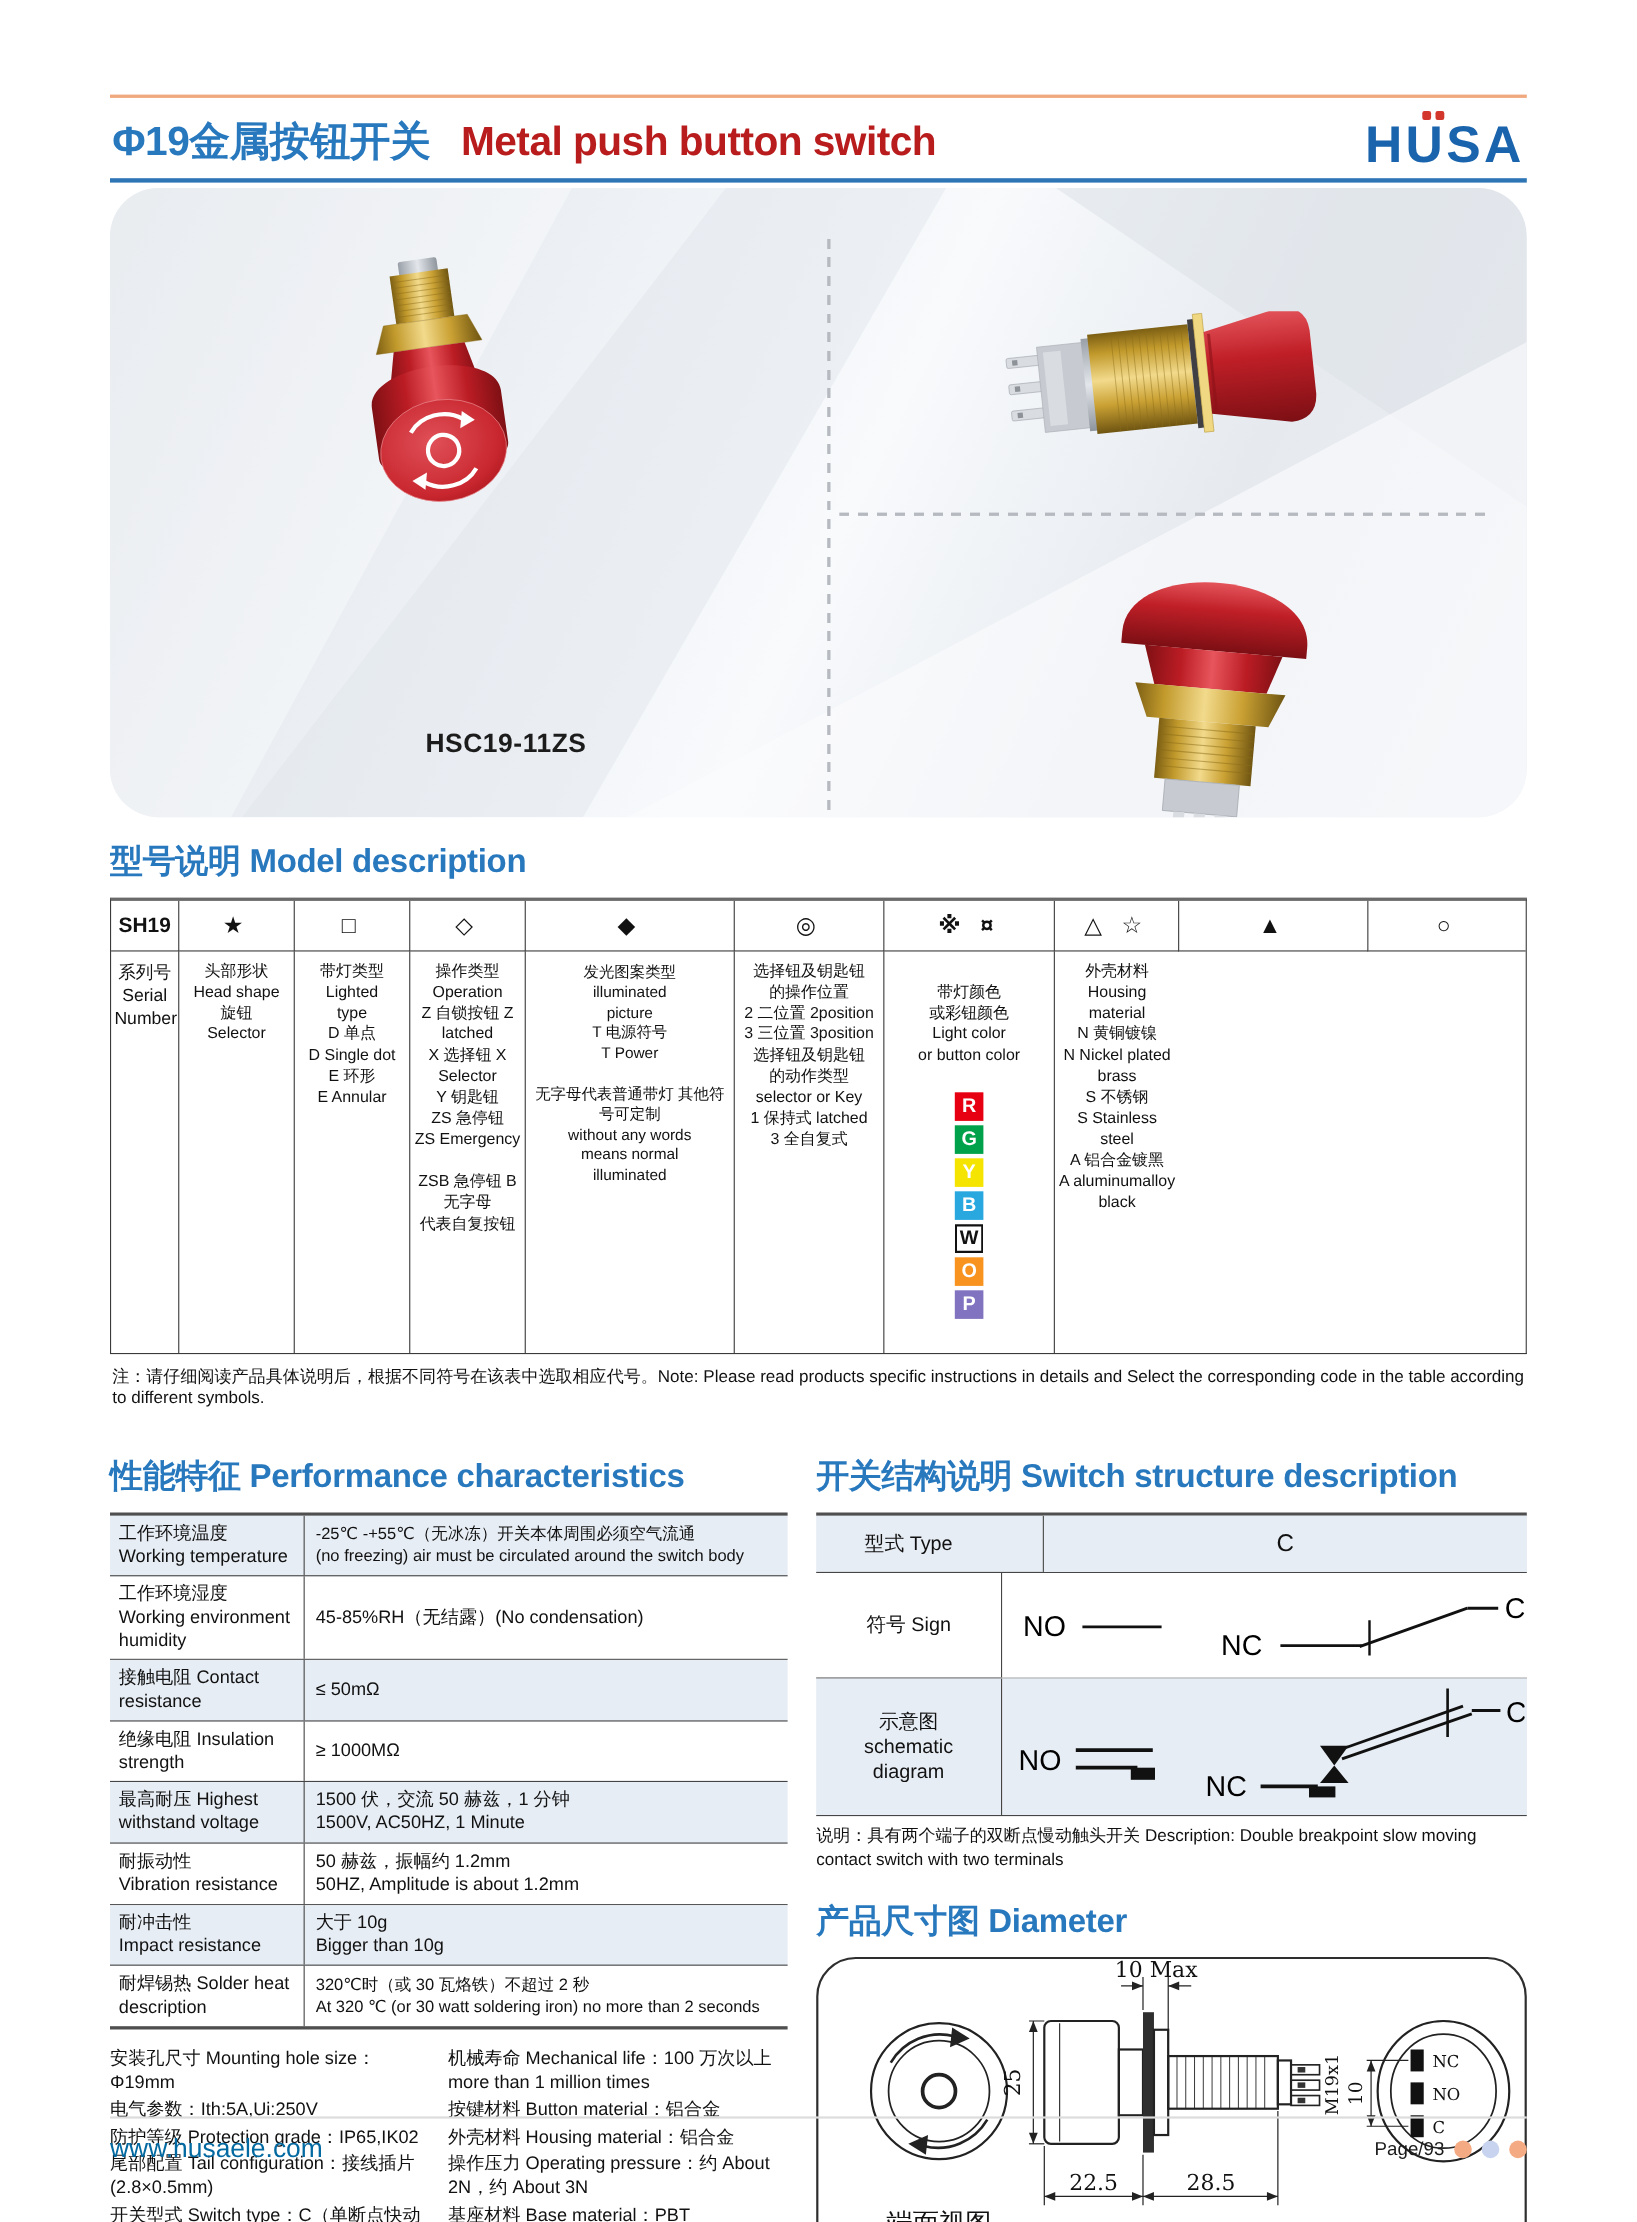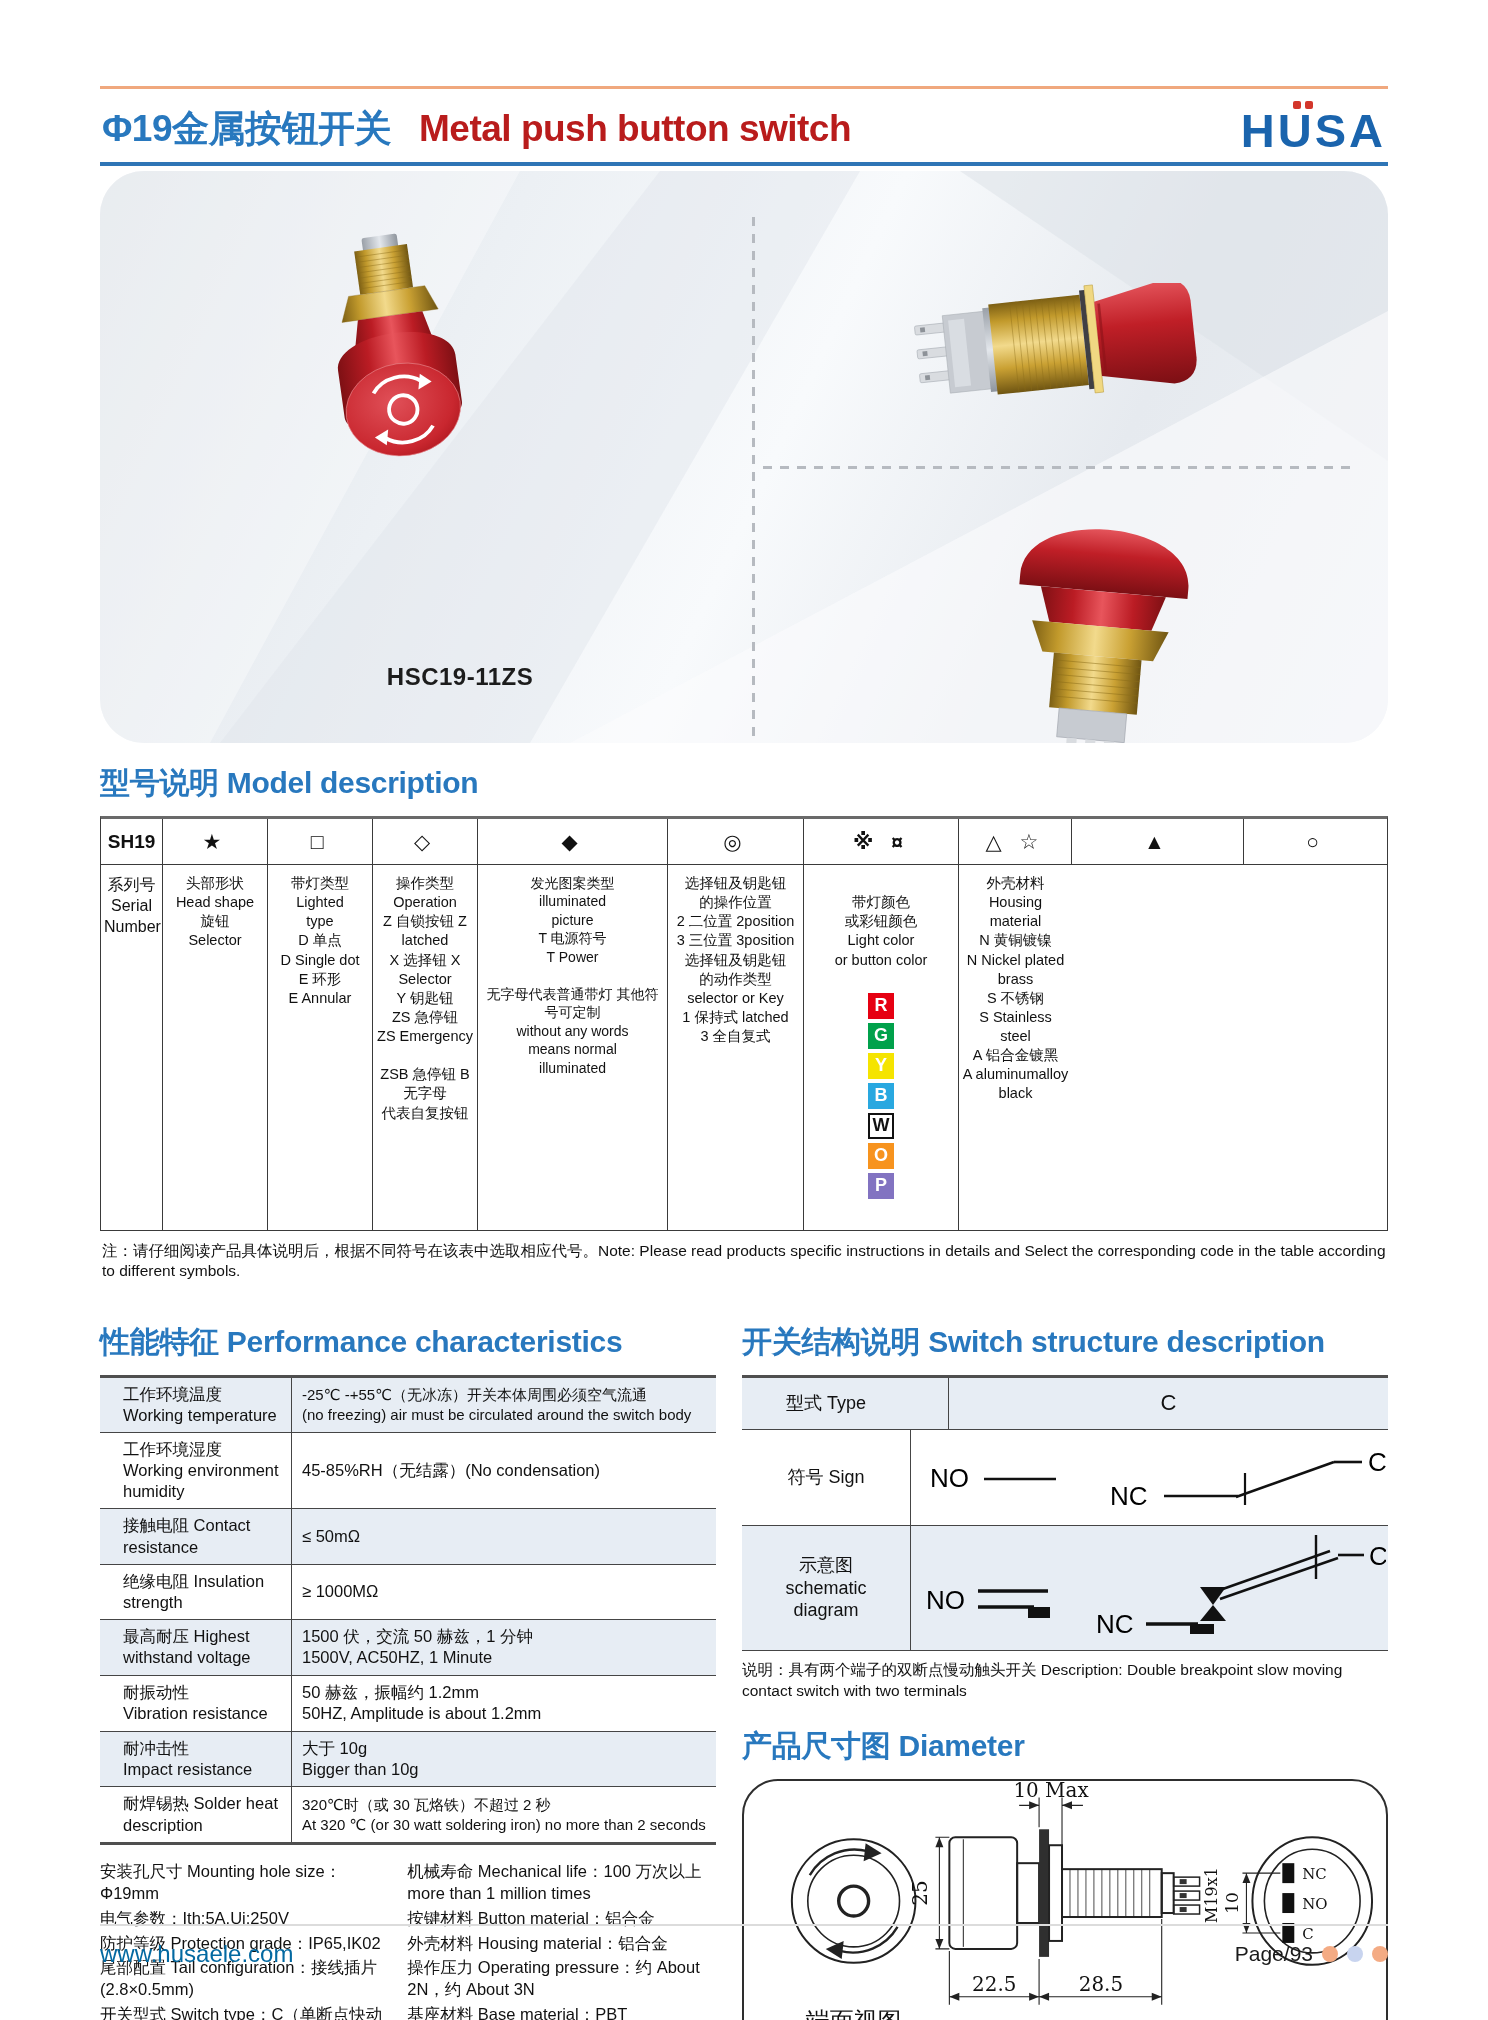--- a/index.html
+++ b/index.html
@@ -51,21 +51,21 @@
           font-size:18px; font-weight:bold; }
   .model-note { font-size:15.5px; margin:10px 2px 0 2px; color:#111; }
 
   
   .two-col { display:flex; gap:26px; margin-top:22px; }
   .col-left { flex:0 0 616px; }
   .col-right { flex:1; min-width:0; }
 
   
   .perf-table { border-top:3px solid #4f4f4f; border-bottom:3px solid #4f4f4f; }
-  .p-row { display:grid; grid-template-columns:176px 1fr; border-bottom:1.4px solid #454545;padding-left:15px; }
+  .p-row { display:grid; grid-template-columns:176px 1fr; border-bottom:1.4px solid #454545; }
   .p-row:last-child { border-bottom:none; }
   .p-row.tint { background:#e7edf4; }
   .p-row .lab { padding:6px 6px 6px 8px; font-size:16.5px; line-height:1.28; white-space:pre-line; }
   .p-row .val { border-left:1.2px solid #454545; padding:6px 6px 6px 10px; font-size:16.5px;
                 line-height:1.3; white-space:pre-line; display:flex; flex-direction:column; justify-content:center; }
 
   
   .specs { margin-top:16px; display:grid; grid-template-columns:1fr 1.06fr; column-gap:16px;
            font-size:16.5px; line-height:1.33; }
   .specs .line { margin-bottom:3px; }
@@ -85,21 +85,21 @@
   
   .dim-box { margin-top:10px; border:2px solid #2e2e2e; border-radius:36px; height:282px; background:#fff; overflow:hidden; }
   .dim-box svg { display:block; }
   .drawtext { font-family:"DejaVu Serif","Liberation Serif",serif; fill:#111; }
 
   
   .footer { position:absolute; left:100px; right:100px; bottom:52px; border-top:2px solid #dcdcdc; padding-top:14px;
             display:flex; justify-content:space-between; align-items:center; }
   .footer .url { color:#0369a1; font-size:24px; }
   .footer .right { display:flex; align-items:center; gap:9px; }
-  .footer .pageno { font-size:21px; color:#1a1a1a;text-align:center; }
+  .footer .pageno { font-size:17px; color:#1a1a1a;text-align:center; }
   .footer .dot { width:16px; height:16px; border-radius:50%; display:block; }
 
   svg text { font-family:"Liberation Sans","DejaVu Sans",sans-serif; }
 </style>
 </head>
 <body>
 
 <div class="page">
 
   <div class="rule-orange"></div>

